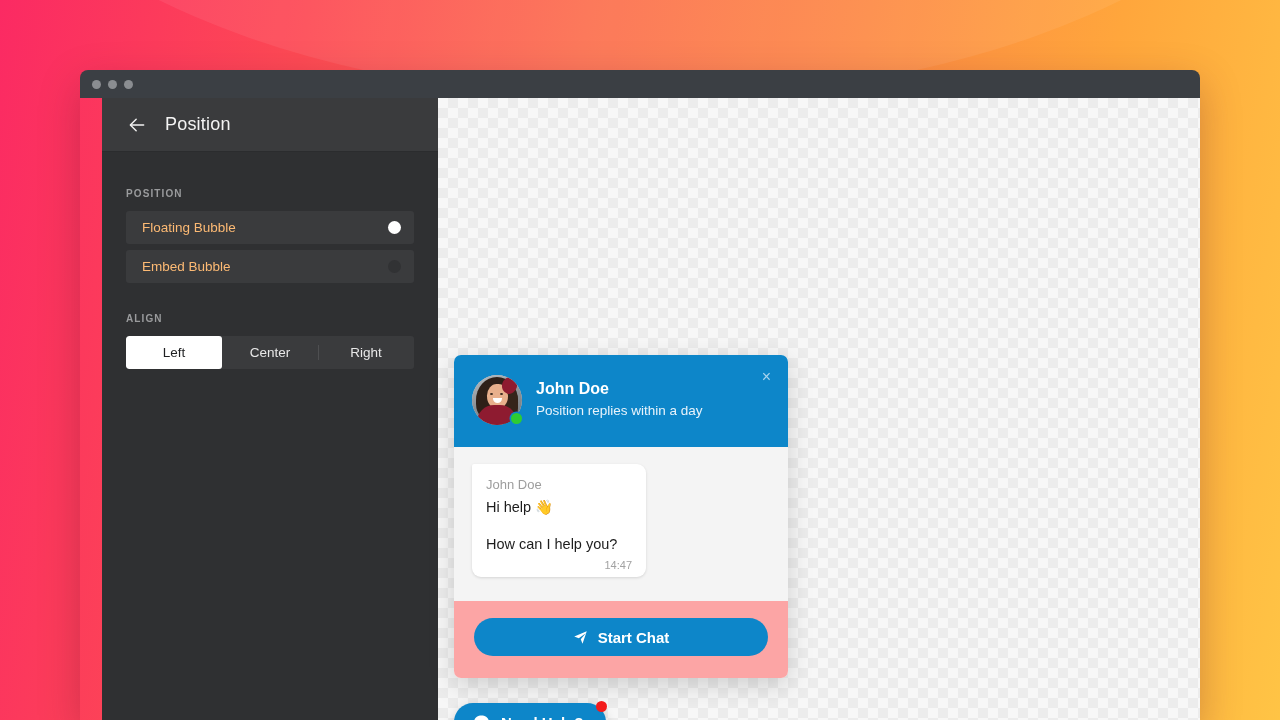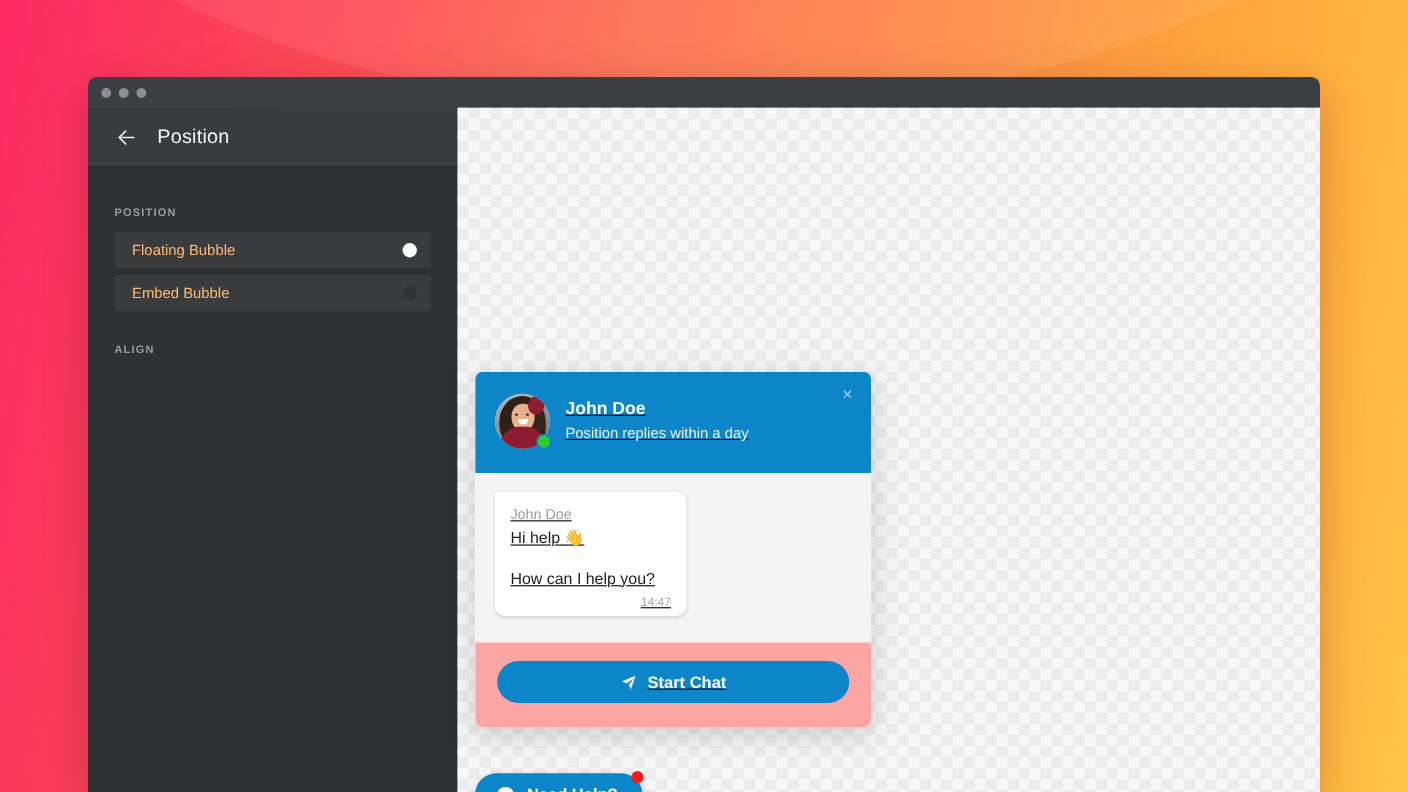--- a/index.html
+++ b/index.html
@@ -23,21 +23,21 @@
     border-radius:8px 8px 0 0; overflow:hidden;
     box-shadow:0 14px 40px rgba(90,15,40,0.28);
     display:flex; flex-direction:column;
   }
   #titlebar{
     height:28px; background:#3b3f44; flex:0 0 28px;
     display:flex; align-items:center; padding-left:12px; gap:7px;
   }
   .win-dot{ width:9px; height:9px; border-radius:50%; background:#8a8d91; }
 
-  #window-body{ flex:1; display:flex; min-height:0; }
+  #window-body{ flex:1; display:flex; min-height:0;margin-left:22px; }
 
   
   #sidebar{
     width:336px; flex:0 0 336px; background:#2f3032; display:flex; flex-direction:column;
   }
   #sidebar-header{
     height:54px; flex:0 0 54px; background:#3a3b3d;
     display:flex; align-items:center; gap:17px; padding-left:24px;
     border-bottom:1px solid #2b2c2e;
   }
@@ -77,24 +77,23 @@
     background-color:#f7f7f7;
     background-image:
       linear-gradient(45deg,#ececec 25%,transparent 25%,transparent 75%,#ececec 75%),
       linear-gradient(45deg,#ececec 25%,transparent 25%,transparent 75%,#ececec 75%);
     background-size:20px 20px;
     background-position:0 0,10px 10px;
   }
 
   
   #chat-card{
-    position:absolute; left:16px; top:240px; width:360px;
+    position:absolute; left:16px; top:257px; width:334px;
     border-radius:7px; overflow:hidden; background:#fff;
     box-shadow:0 7px 26px rgba(0,0,0,0.17);
-    text-decoration:underline;
   }
   #chat-header{
     background:#0d86c9; padding:20px 18px 22px 18px; display:flex; align-items:center; gap:14px;
     position:relative;
   }
   #avatar-wrap{ position:relative; width:50px; height:50px; flex:0 0 50px; }
   #avatar{
     width:50px; height:50px; border-radius:50%; overflow:hidden; position:relative;
     background:#cfd3d6;
   }
@@ -203,20 +202,25 @@
         </div>
 
         <div class="opt-row">
           <span class="opt-label">Embed Bubble</span>
           <span class="radio"></span>
         </div>
 
 
         <div id="align-group">
           <div class="group-label">ALIGN</div>
+          <div id="segmented">
+            <div class="seg active">Left</div>
+            <div class="seg">Center</div>
+            <div class="seg divided">Right</div>
+          </div>
         </div>
 
       </div>
     </div>
 
     <div id="preview">
 
       <div id="chat-card">
 
         <div id="chat-header">

